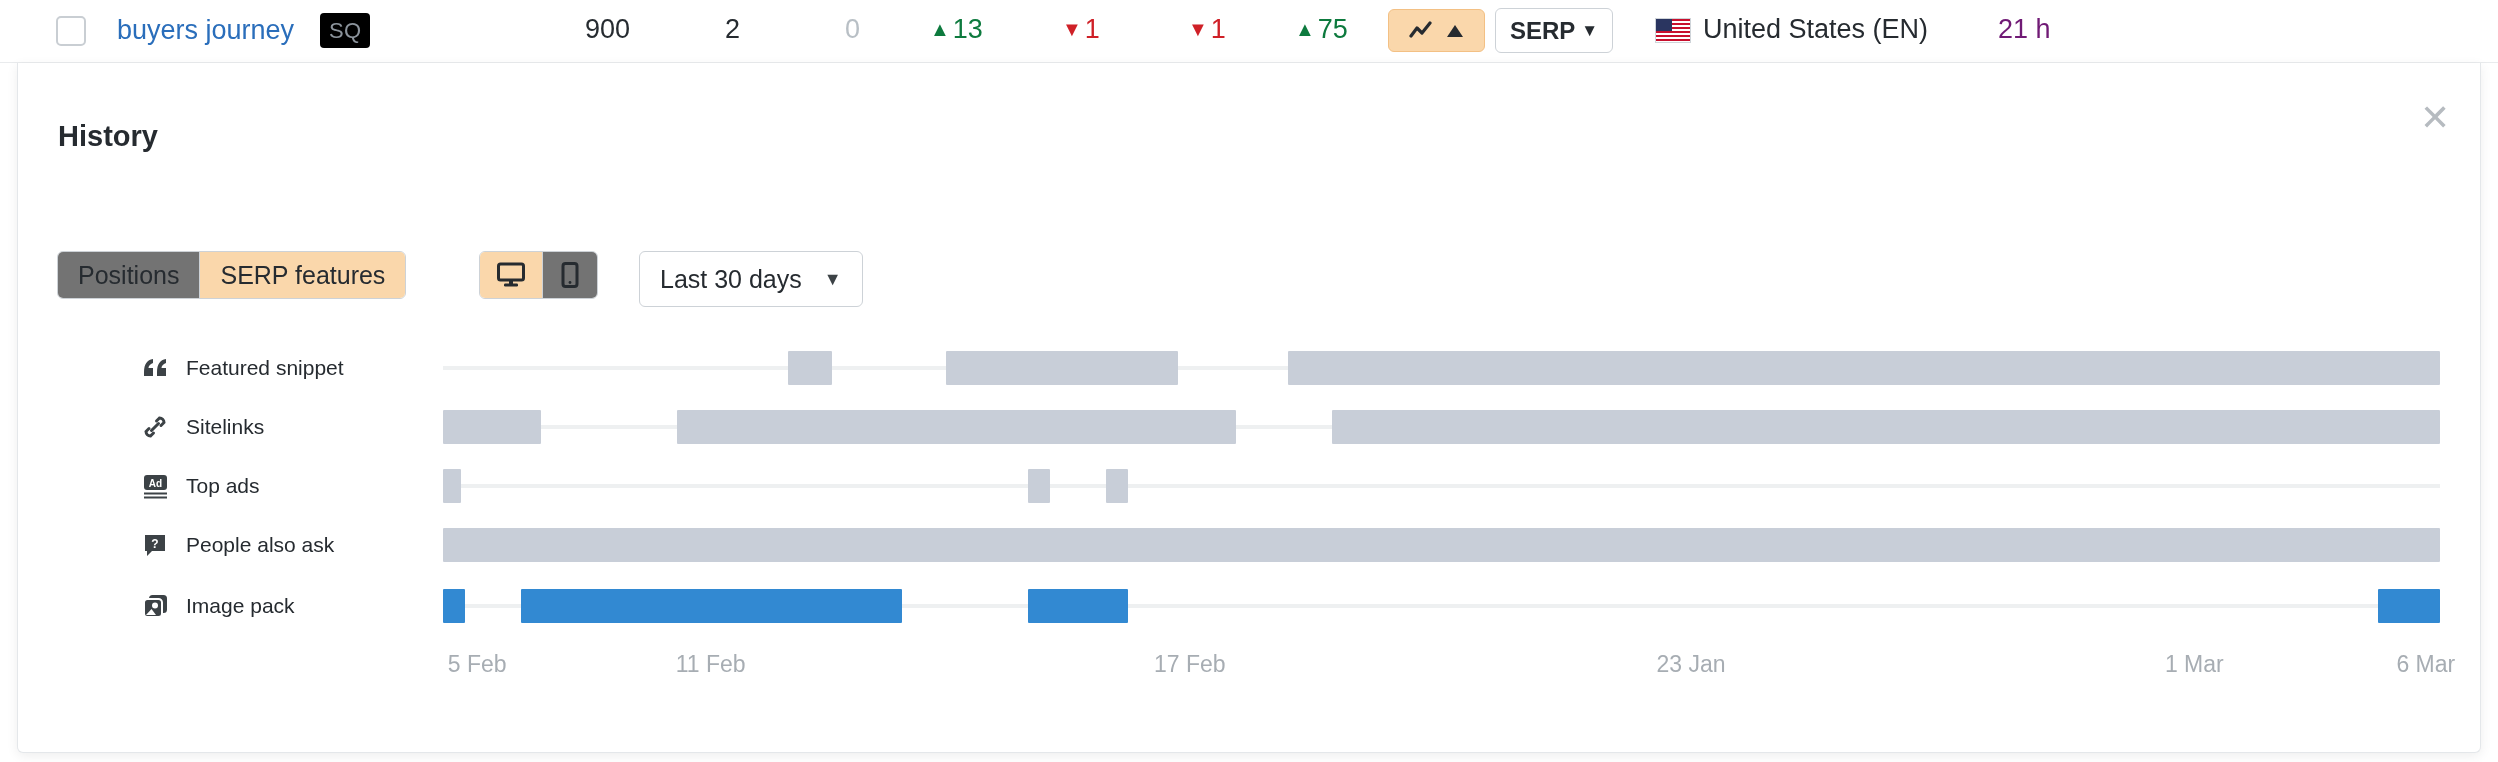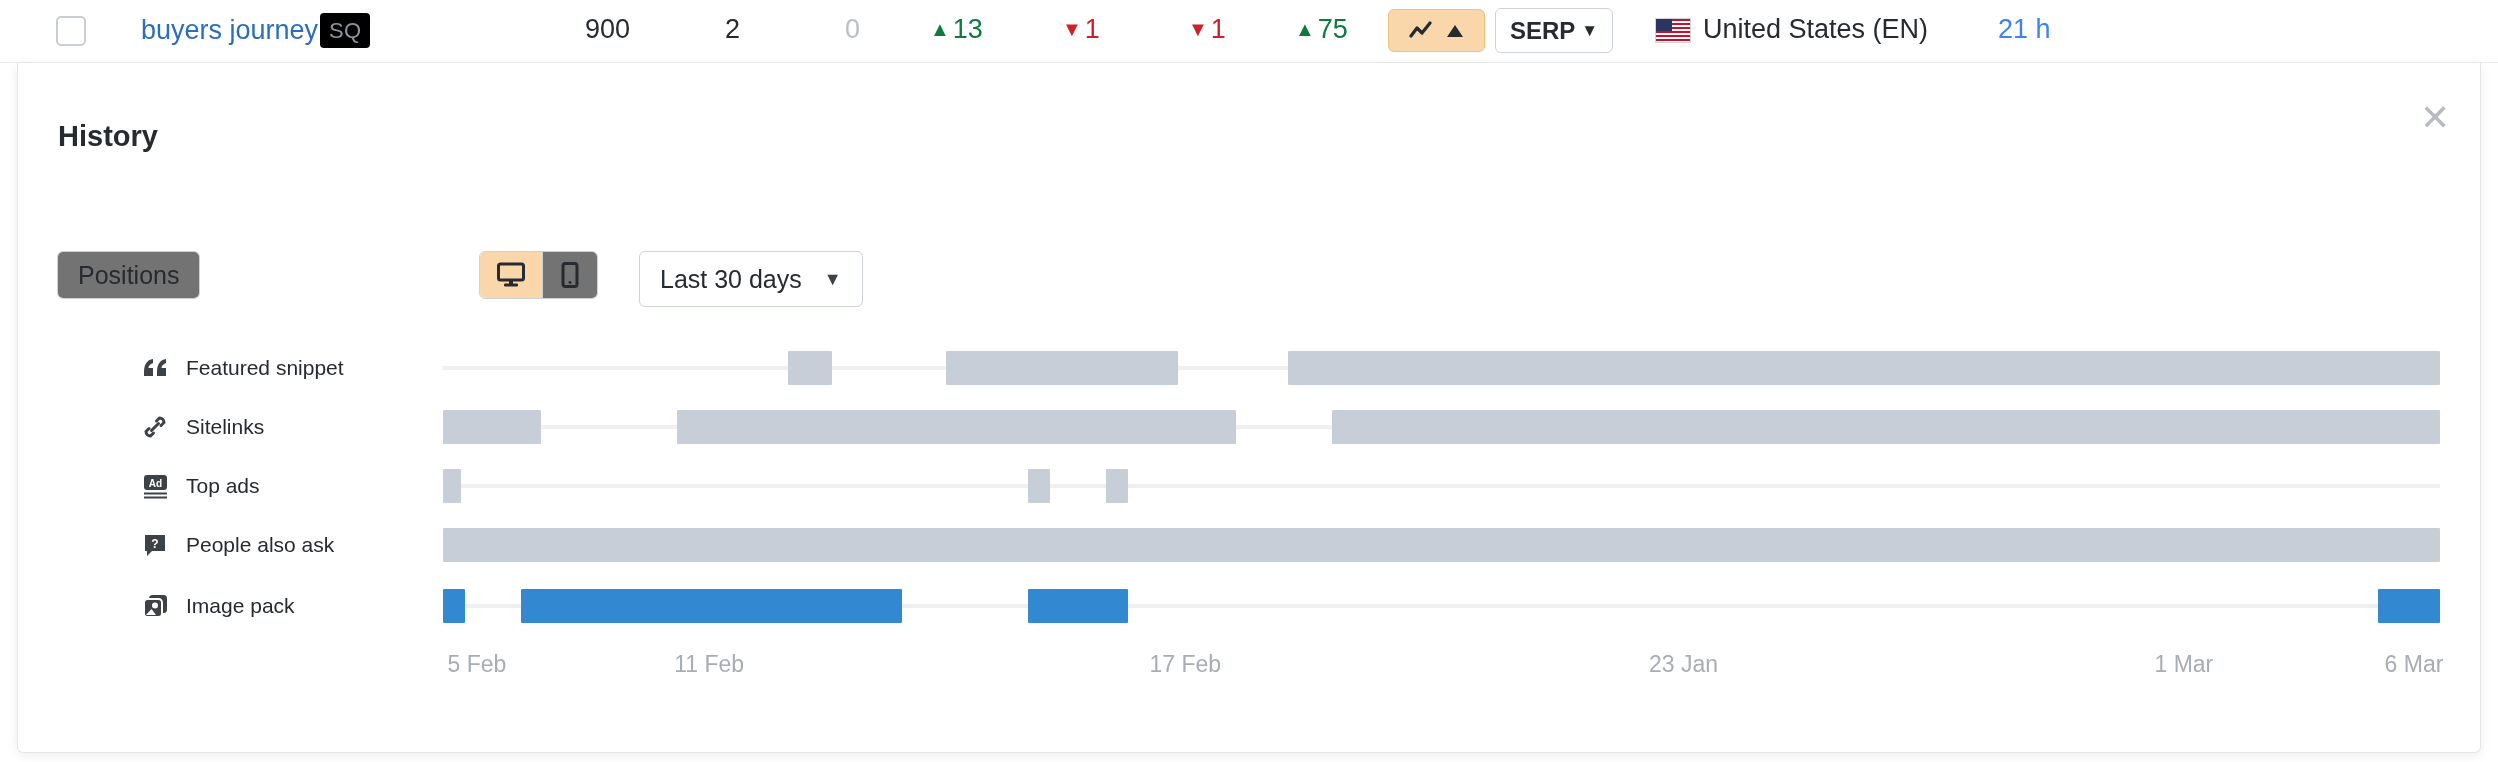--- a/index.html
+++ b/index.html
@@ -39,21 +39,20 @@
     background: #fff;
     box-sizing: border-box;
   }
   .kw-link {
     position: absolute;
     left: 117px; top: 13px;
     color: #2a6ebb;
     font-size: 27px;
     line-height: 34px;
     white-space: nowrap;
-    margin-left: 24px;
   }
   .sq-badge {
     position: absolute;
     left: 320px; top: 13px;
     background: #000000;
     color: #8c949c;
     font-size: 22px;
     line-height: 31px;
     padding: 2px 9px;
     border-radius: 4px;
@@ -106,21 +105,21 @@
     background:
       repeating-linear-gradient(to bottom,
         #c8102e 0px, #c8102e 2px, #ffffff 2px, #ffffff 4px);
     overflow: hidden;
   }
   .flag .canton {
     position: absolute; left:0; top:0; width: 16px; height: 12px;
     background: #2a3560;
   }
   .loc-label { position: absolute; left: 1703px; top: 14px; font-size: 27px; color: #262b30; white-space: nowrap; }
-  .time-label{ position: absolute; left: 1998px; top: 14px; font-size: 27px; color: #3b82f6; white-space: nowrap; }
+  .time-label{ position: absolute; left: 1998px; top: 14px; font-size: 27px; color: #701a75; white-space: nowrap; }
 
   
   .panel {
     position: absolute;
     left: 17px; top: 63px;
     width: 2464px; height: 690px;
     background: #ffffff;
     border: 1px solid #e4e7ea;
     border-top: none;
     border-radius: 0 0 6px 6px;
@@ -216,21 +215,21 @@
   }
   .seg-bar {
     position: absolute;
     top: 0;
     height: 34px;
     border-radius: 1px;
   }
   .seg-bar.exists { background: #c8ced8; }
   .seg-bar.infeat { background: #3289d2; }
 
-  .axis { position: absolute; left: 425px; right: 36px; top: 588px; height: 30px; }
+  .axis { position: absolute; left: 425px; right: 24px; top: 588px; height: 30px; }
   .axis .tick {
     position: absolute;
     top: 0;
     font-size: 23px;
     color: #a7adb3;
     white-space: nowrap;
     transform: translateX(-50%);
   }
 
   .legend {
@@ -295,20 +294,21 @@
     <span class="time-label">21 h</span>
   </div>
 
   <div class="panel">
 
     <div class="close-btn">✕</div>
     <div class="panel-title">History</div>
 
     <div class="seg seg-tabs">
       <div class="seg-item">Positions</div>
+      <div class="seg-item active">SERP features</div>
     </div>
 
     <div class="seg seg-dev">
       <div class="seg-item icon-cell active">
         <svg width="28" height="26" viewBox="0 0 28 26">
           <rect x="1.5" y="2" width="25" height="16" rx="2" fill="none" stroke="#262b30" stroke-width="3"></rect>
           <rect x="12" y="18" width="4" height="4" fill="#262b30"></rect>
           <rect x="7" y="21.5" width="14" height="3" rx="1.2" fill="#262b30"></rect>
         </svg>
       </div>

